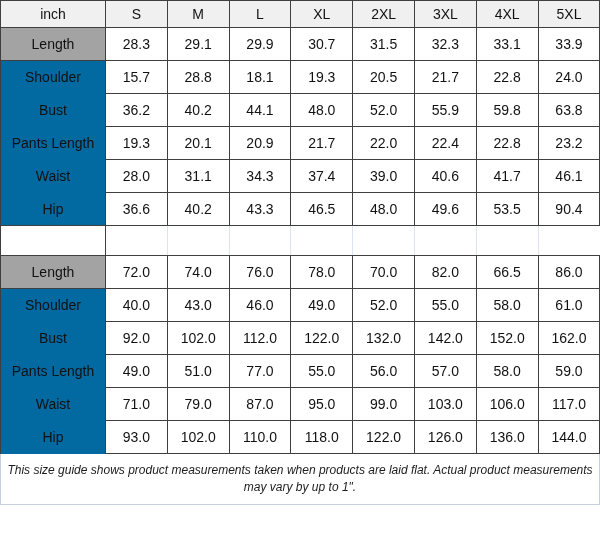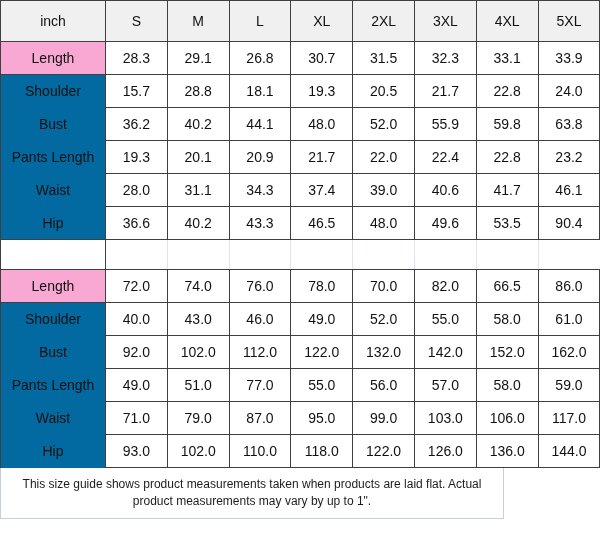--- a/index.html
+++ b/index.html
@@ -14,41 +14,41 @@
 
   table.size-chart {
     width: 600px;
     border-collapse: collapse;
     table-layout: fixed;
     font-size: 14px;
   }
   col.c-label { width: 105px; }
   col.c-size  { width: 61.8px; }
 
-  tr.rh { height: 41px; }
+  tr.rh { height: 27px; }
   tr.rr { height: 33px; }
   tr.rg { height: 30px; }
 
   th, td {
     padding: 0 2px;
     text-align: center;
     vertical-align: middle;
     font-weight: normal;
     overflow: hidden;
     white-space: nowrap;
   }
 
   
   .hdr {
     background: #f0f0f0;
     border: 1px solid #3f3f3f;
   }
   
   .lblb {
-    background: #f9a8d4;
+    background: #a3a3a3;
     border: 1px solid #3f3f3f;
   }
   
   .lblp {
     background: #0369a1;
     border-left: 1px solid #3f3f3f;
     border-right: 1px solid #3f3f3f;
     border-top: none;
     border-bottom: none;
   }
@@ -65,32 +65,33 @@
   .gapc {
     background: #ffffff;
     border-left: 1px solid #dde3f0;
     border-top: 1px solid #3f3f3f;
     border-bottom: 1px solid #3f3f3f;
     border-right: none;
   }
 
   .footer {
     box-sizing: border-box;
-    width: 504px;
+    width: 600px;
     height: 51px;
     border: 1px solid #c7cfdf;
     border-top: none;
     display: flex;
     align-items: center;
     justify-content: center;
     text-align: center;
     font-size: 12px;
     line-height: 1.45;
     color: #1c1c1c;
     padding: 2px 3px;
+    font-style: italic;
   }
 </style>
 </head>
 <body>
 
 <div class="wrap">
   <table class="size-chart">
     <colgroup>
       <col class="c-label">
       <col class="c-size">
@@ -112,21 +113,21 @@
       <th class="hdr">XL</th>
       <th class="hdr">2XL</th>
       <th class="hdr">3XL</th>
       <th class="hdr">4XL</th>
       <th class="hdr">5XL</th>
     </tr>
     <tr class="rr">
       <td class="lblb">Length</td>
       <td class="val">28.3</td>
       <td class="val">29.1</td>
-      <td class="val">26.8</td>
+      <td class="val">29.9</td>
       <td class="val">30.7</td>
       <td class="val">31.5</td>
       <td class="val">32.3</td>
       <td class="val">33.1</td>
       <td class="val">33.9</td>
     </tr>
     <tr class="rr">
       <td class="lblp">Shoulder</td>
       <td class="val">15.7</td>
       <td class="val">28.8</td>

